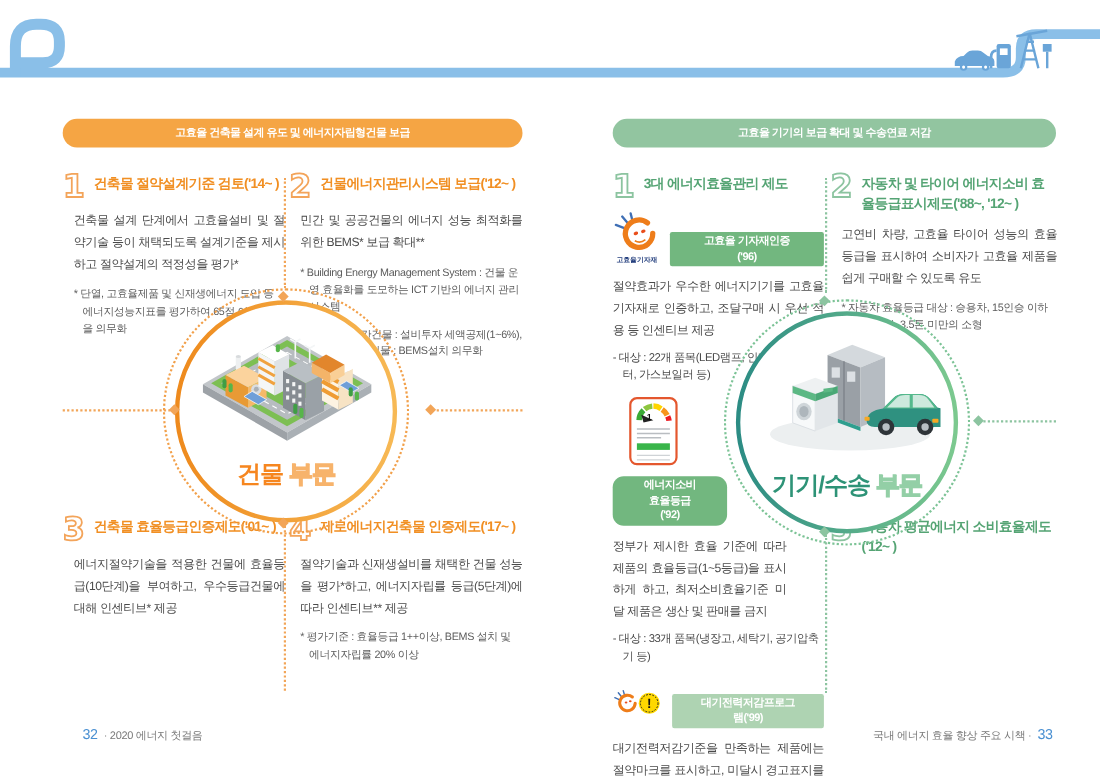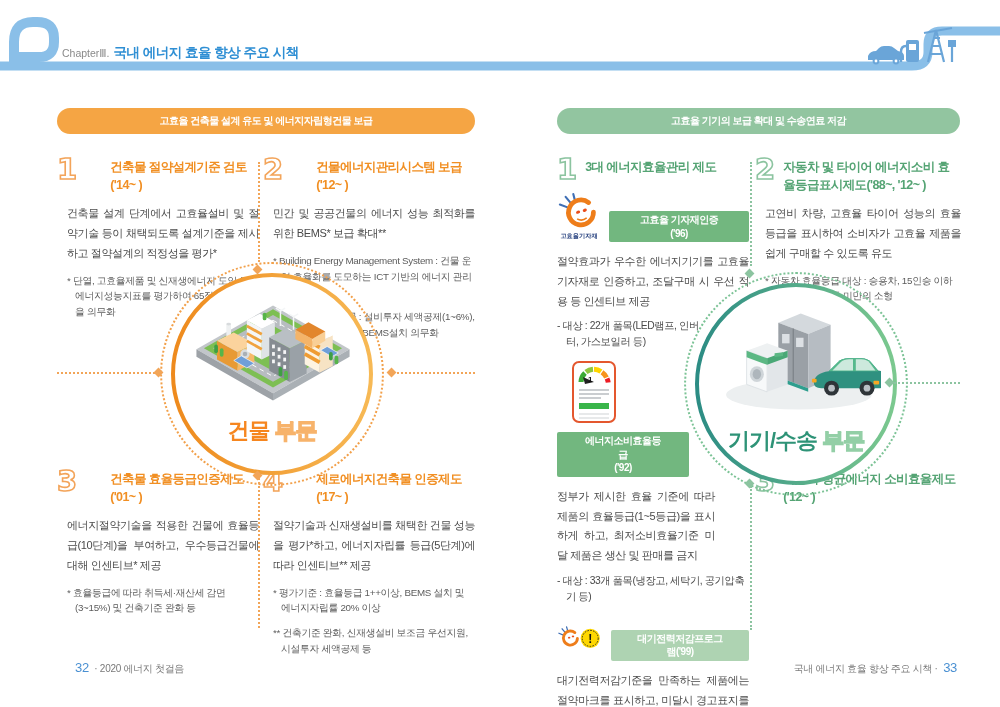--- a/index.html
+++ b/index.html
@@ -19,39 +19,39 @@
   #banner-left  { left:57px;  top:108px; width:418px; background:#f5a544; }
   #banner-right { left:557px; top:108px; width:403px; background:#92c5a0; }
 
   
   .sec { position:absolute; }
   .sec-head { display:flex; align-items:flex-start; }
   .num { font-size:29px; font-weight:bold; line-height:0.9; color:#fff; margin-right:8px; font-family:"DejaVu Sans",sans-serif; }
   .num.orange { -webkit-text-stroke:1.6px #f3a45a; text-shadow:0 0 0 #f3a45a; }
   .num.green  { -webkit-text-stroke:1.6px #8cc4a0; text-shadow:0 0 0 #8cc4a0; }
   .sec-title { font-size:12.5px; font-weight:bold; letter-spacing:-0.6px; line-height:1.45; padding-top:2px; }
-  .sec-title.orange { color:#f18f23;margin-left:25px; }
+  .sec-title.orange { color:#f18f23; }
   .sec-title.green  { color:#55a474; }
   .body-txt { font-size:11px; color:#4a4a4a; line-height:1.8; letter-spacing:-0.4px; text-align:justify; margin-top:10px; }
   .note { font-size:9.8px; color:#5c5c5c; line-height:1.6; letter-spacing:-0.3px; margin-top:9px;
           padding-left:8px; text-indent:-8px; }
   .dash { font-size:10.3px; color:#4a4a4a; line-height:1.55; letter-spacing:-0.4px; margin-top:7px;
           padding-left:9px; text-indent:-9px; }
   .indent { margin-left:10px; }
 
   
   .badge { display:inline-block; color:#fff; font-weight:bold; font-size:10px; letter-spacing:-0.5px;
            padding:2px 24px; border-radius:2px; text-align:center; line-height:1.35; }
   .badge.dark  { background:#72b77f; }
   .badge.light { background:#aed3b2; }
 
   
   .circle-wrap { position:absolute; width:224px; height:224px; border:2px dotted; border-radius:50%; }
-  #circle-left  { left:160px; top:262px; border-color:#f2a círculo04a; border-color:#f2a04a; }
-  #circle-right { left:684px; top:272px; border-color:#7cc396; }
+  #circle-left  { left:148px; top:262px; border-color:#f2a círculo04a; border-color:#f2a04a; }
+  #circle-right { left:658px; top:272px; border-color:#7cc396; }
   .circle-wrap svg.ring { position:absolute; left:0; top:0; }
   .circle-art { position:absolute; left:27px; top:28px; }
   .circle-label { position:absolute; left:0; right:0; bottom:38px; text-align:center; white-space:nowrap;
                   font-size:22px; font-weight:800; letter-spacing:-1px; }
   .lbl-solid.orange { color:#f6861f; }
   .lbl-solid.green  { color:#2e9377; }
   .lbl-outline { color:#fff; }
   .lbl-outline.orange { -webkit-text-stroke:1.3px #f7b36b; }
   .lbl-outline.green  { -webkit-text-stroke:1.3px #93cfa6; }
 
@@ -98,23 +98,20 @@
     </g>
 
     <g stroke="#6aa5d8" fill="none" stroke-width="2.2">
       <path d="M928,62 L936,30 L944,62"></path>
       <path d="M930,54 h12 M931,46 h10 M933,38 h7"></path>
       <path d="M924,33 L952,28"></path>
       <rect x="948" y="40" width="8" height="7" fill="#6aa5d8" stroke="none"></rect>
       <path d="M952,47 v15"></path>
     </g>
   </svg>
-  <div class="chapter-line">
-    <span class="chapter-prefix">ChapterⅢ.</span><span class="chapter-title">국내 에너지 효율 향상 주요 시책</span>
-  </div>
 
   <div id="banner-left" class="banner">
     <span>고효율 건축물 설계 유도 및 에너지자립형건물 보급</span>
   </div>
 
   <div class="sec" style="left:57px; top:156px; width:202px;">
     <div class="sec-head">
       <span class="num orange">1</span>
       <span class="sec-title orange">건축물 절약설계기준 검토('14~ )</span>
     </div>
@@ -131,31 +128,29 @@
     <div class="note indent">* Building Energy Management System : 건물 운영 효율화를 도모하는 ICT 기반의 에너지 관리 시스템</div>
     <div class="note" style="margin-left:46px;">** 민간건물 : 설비투자 세액공제(1~6%), 공공건물 : BEMS설치 의무화</div>
   </div>
 
   <div class="sec" style="left:57px; top:468px; width:202px;">
     <div class="sec-head">
       <span class="num orange">3</span>
       <span class="sec-title orange">건축물 효율등급인증제도('01~ )</span>
     </div>
     <div class="body-txt indent">에너지절약기술을 적용한 건물에 효율등급(10단계)을 부여하고, 우수등급건물에 대해 인센티브* 제공</div>
-    <div class="note indent">* 효율등급에 따라 취득세·재산세 감면(3~15%) 및 건축기준 완화 등</div>
   </div>
 
   <div class="sec" style="left:263px; top:468px; width:212px;">
     <div class="sec-head">
       <span class="num orange">4</span>
       <span class="sec-title orange">제로에너지건축물 인증제도('17~ )</span>
     </div>
     <div class="body-txt indent">절약기술과 신재생설비를 채택한 건물 성능을 평가*하고, 에너지자립률 등급(5단계)에 따라 인센티브** 제공</div>
     <div class="note indent">* 평가기준 : 효율등급 1++이상, BEMS 설치 및 에너지자립률 20% 이상</div>
-    <div class="note indent">** 건축기준 완화, 신재생설비 보조금 우선지원, 시설투자 세액공제 등</div>
   </div>
 
   <div id="circle-left" class="circle-wrap">
     <svg class="ring" width="220" height="220" viewBox="0 0 220 220">
       <defs>
         <linearGradient id="gradOrange" x1="0" y1="0" x2="1" y2="0">
           <stop offset="0" stop-color="#ee8a1d"></stop>
             <stop offset="1" stop-color="#f7b955"></stop>
         </linearGradient>
       </defs>
@@ -276,21 +271,21 @@
       <text x="17" y="22" font-size="8" font-weight="bold" fill="#111">1</text>
       <g stroke="#b9bdc1" stroke-width="1.4">
         <path d="M8,30 h30 M8,34 h30 M8,38 h22"></path>
       </g>
       <rect x="8" y="43" width="30" height="6" fill="#39b54a"></rect>
       <g stroke="#cfd3d6" stroke-width="1.2">
           <path d="M8,54 h30 M8,58 h30"></path>
         </g>
     </svg>
     <div style="margin-top:4px;">
-      <span class="badge dark" style="width:132px;"><span>에너지소비효율등급</span><br>
+      <span class="badge dark" style="width:104px;border-radius:10px;"><span>에너지소비효율등급</span><br>
       <span>('92)</span></span>
     </div>
     <div class="body-txt" style="width:158px;">정부가 제시한 효율 기준에 따라 제품의 효율등급(1~5등급)을 표시하게 하고, 최저소비효율기준 미달 제품은 생산 및 판매를 금지</div>
     <div class="dash" style="width:192px;">- 대상 : 33개 품목(냉장고, 세탁기, 공기압축기 등)</div>
 
     
     <div class="logo-row" style="margin-top:12px;">
       <svg width="72" height="44" viewBox="0 0 72 44">
         <path d="M8,6 L12,11 M15,3 L17,10 M3,13 L10,16" stroke="#3f6fb5" stroke-width="2" stroke-linecap="round"></path>
         <path d="M28,12 A11,11 0 1 0 32,21" fill="none" stroke="#ee7d1a" stroke-width="4.4" stroke-linecap="round"></path>

